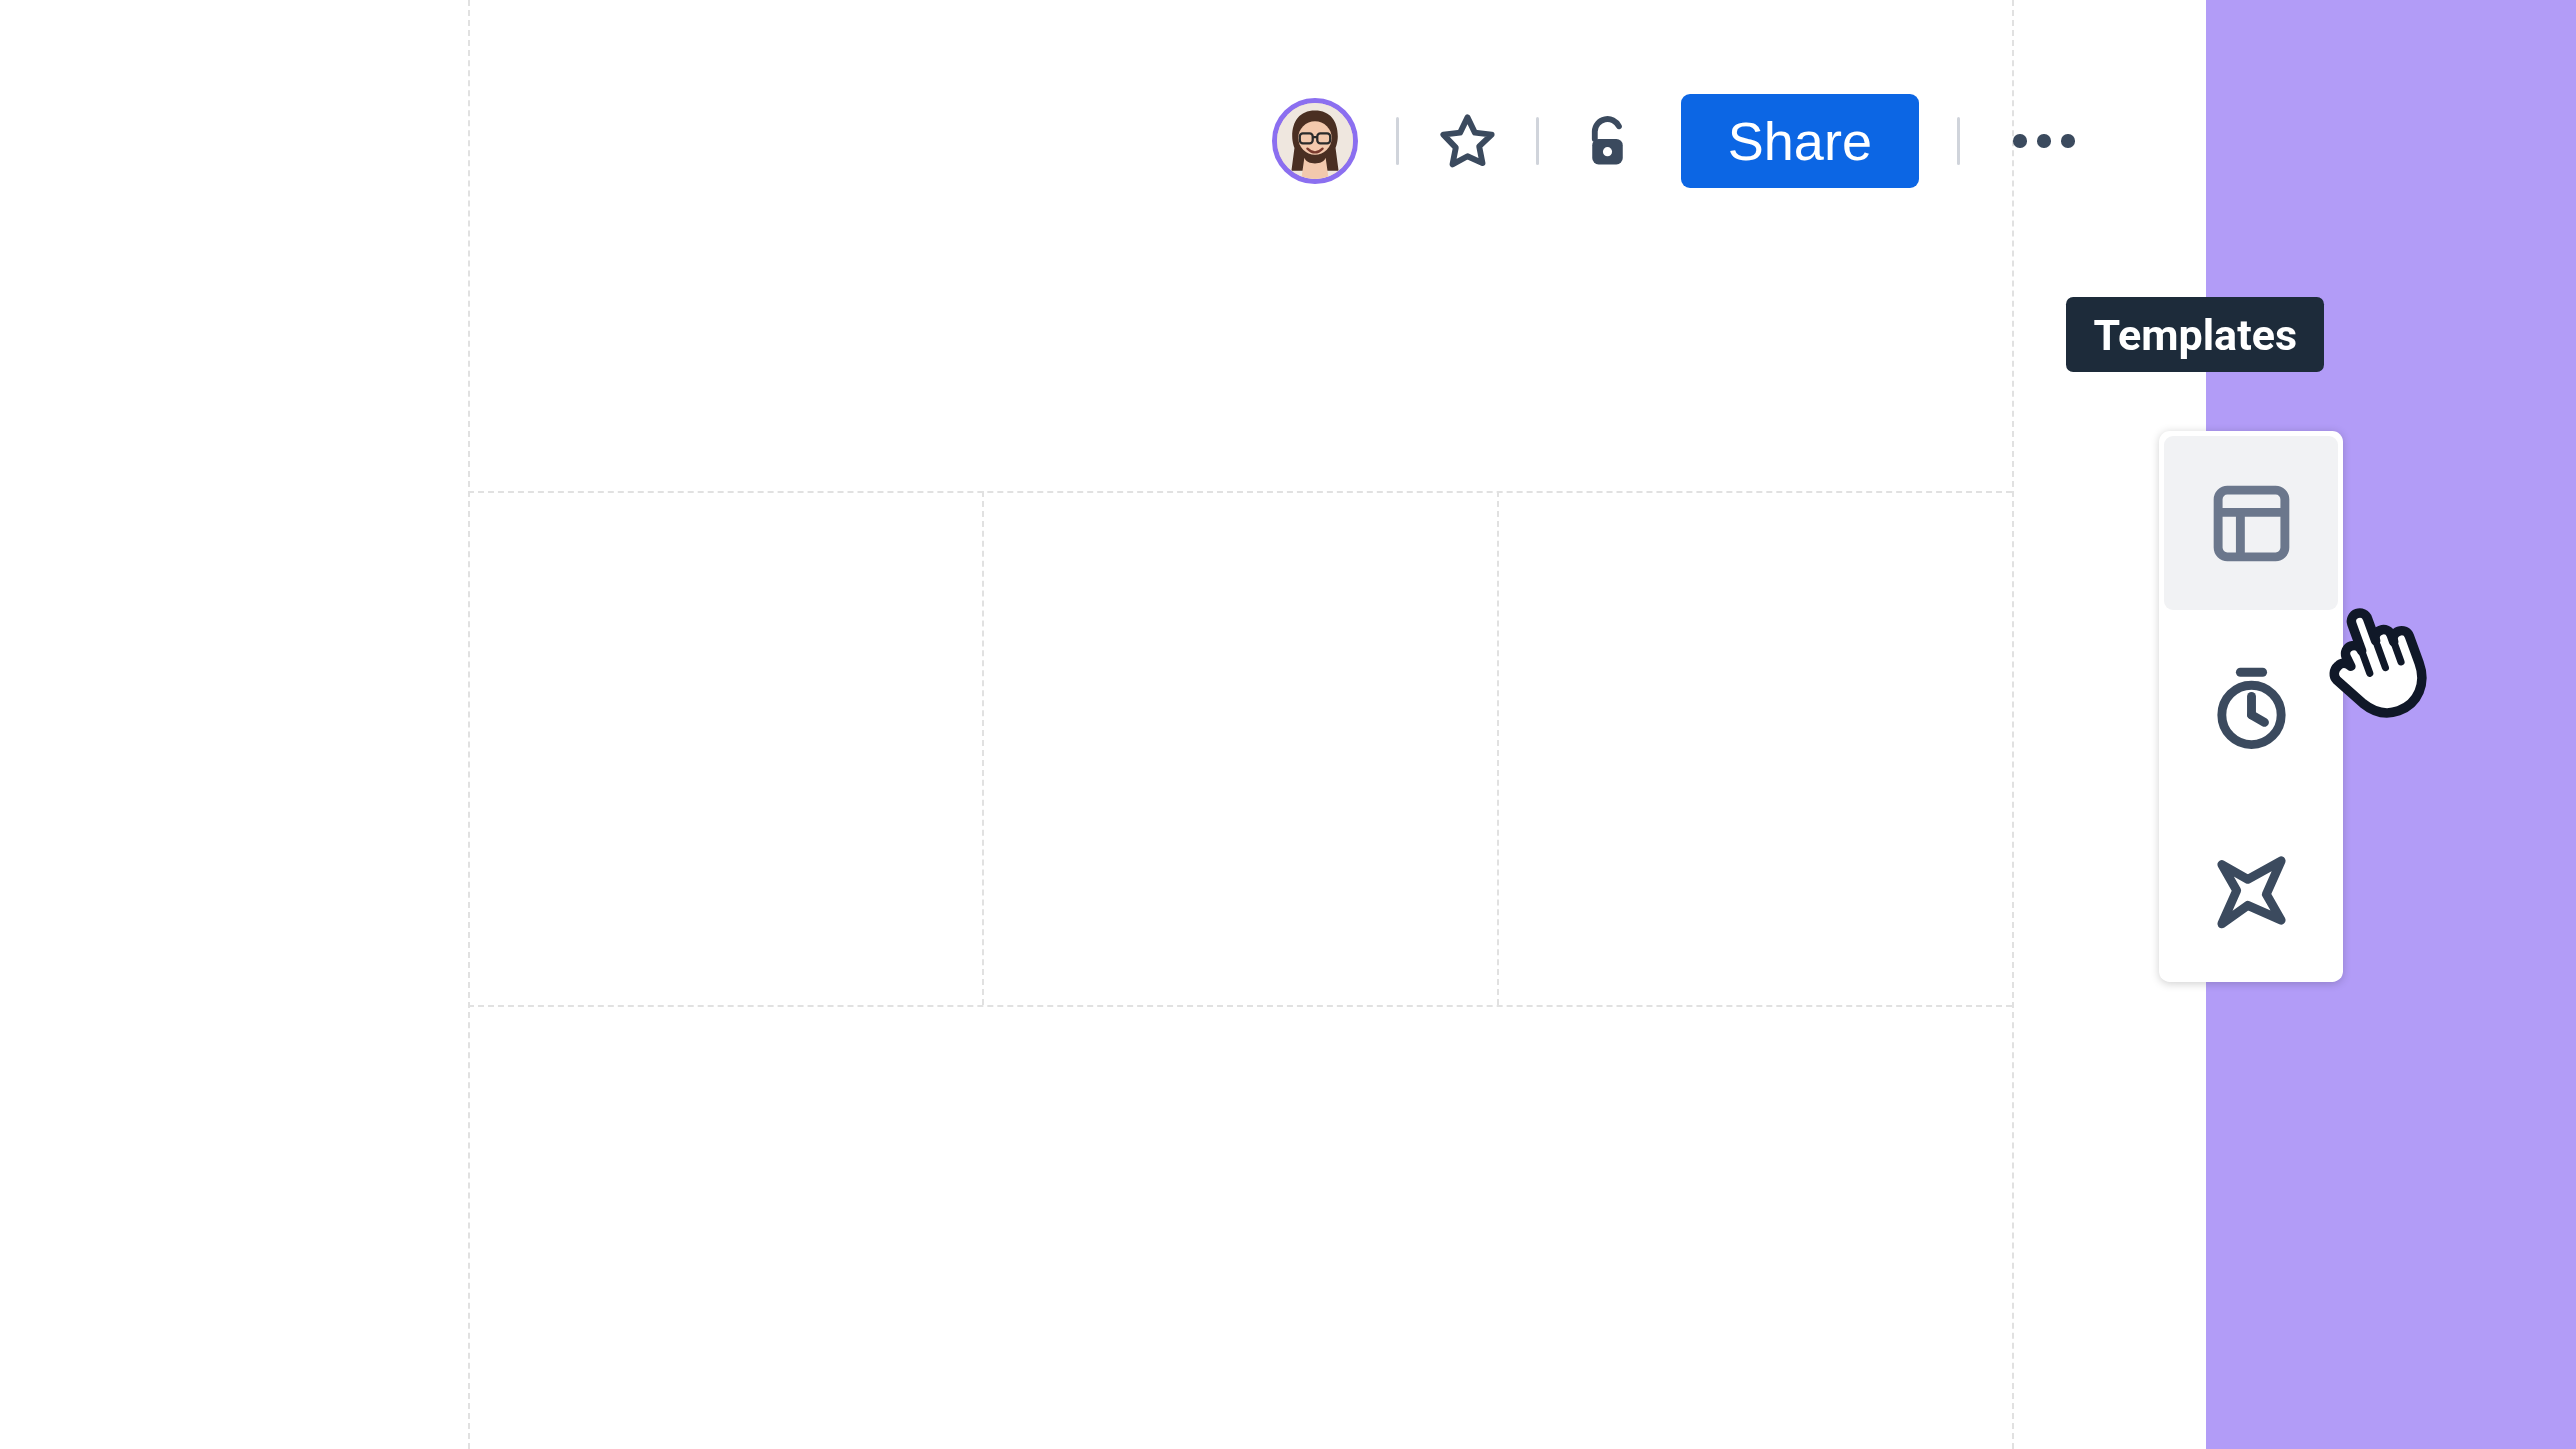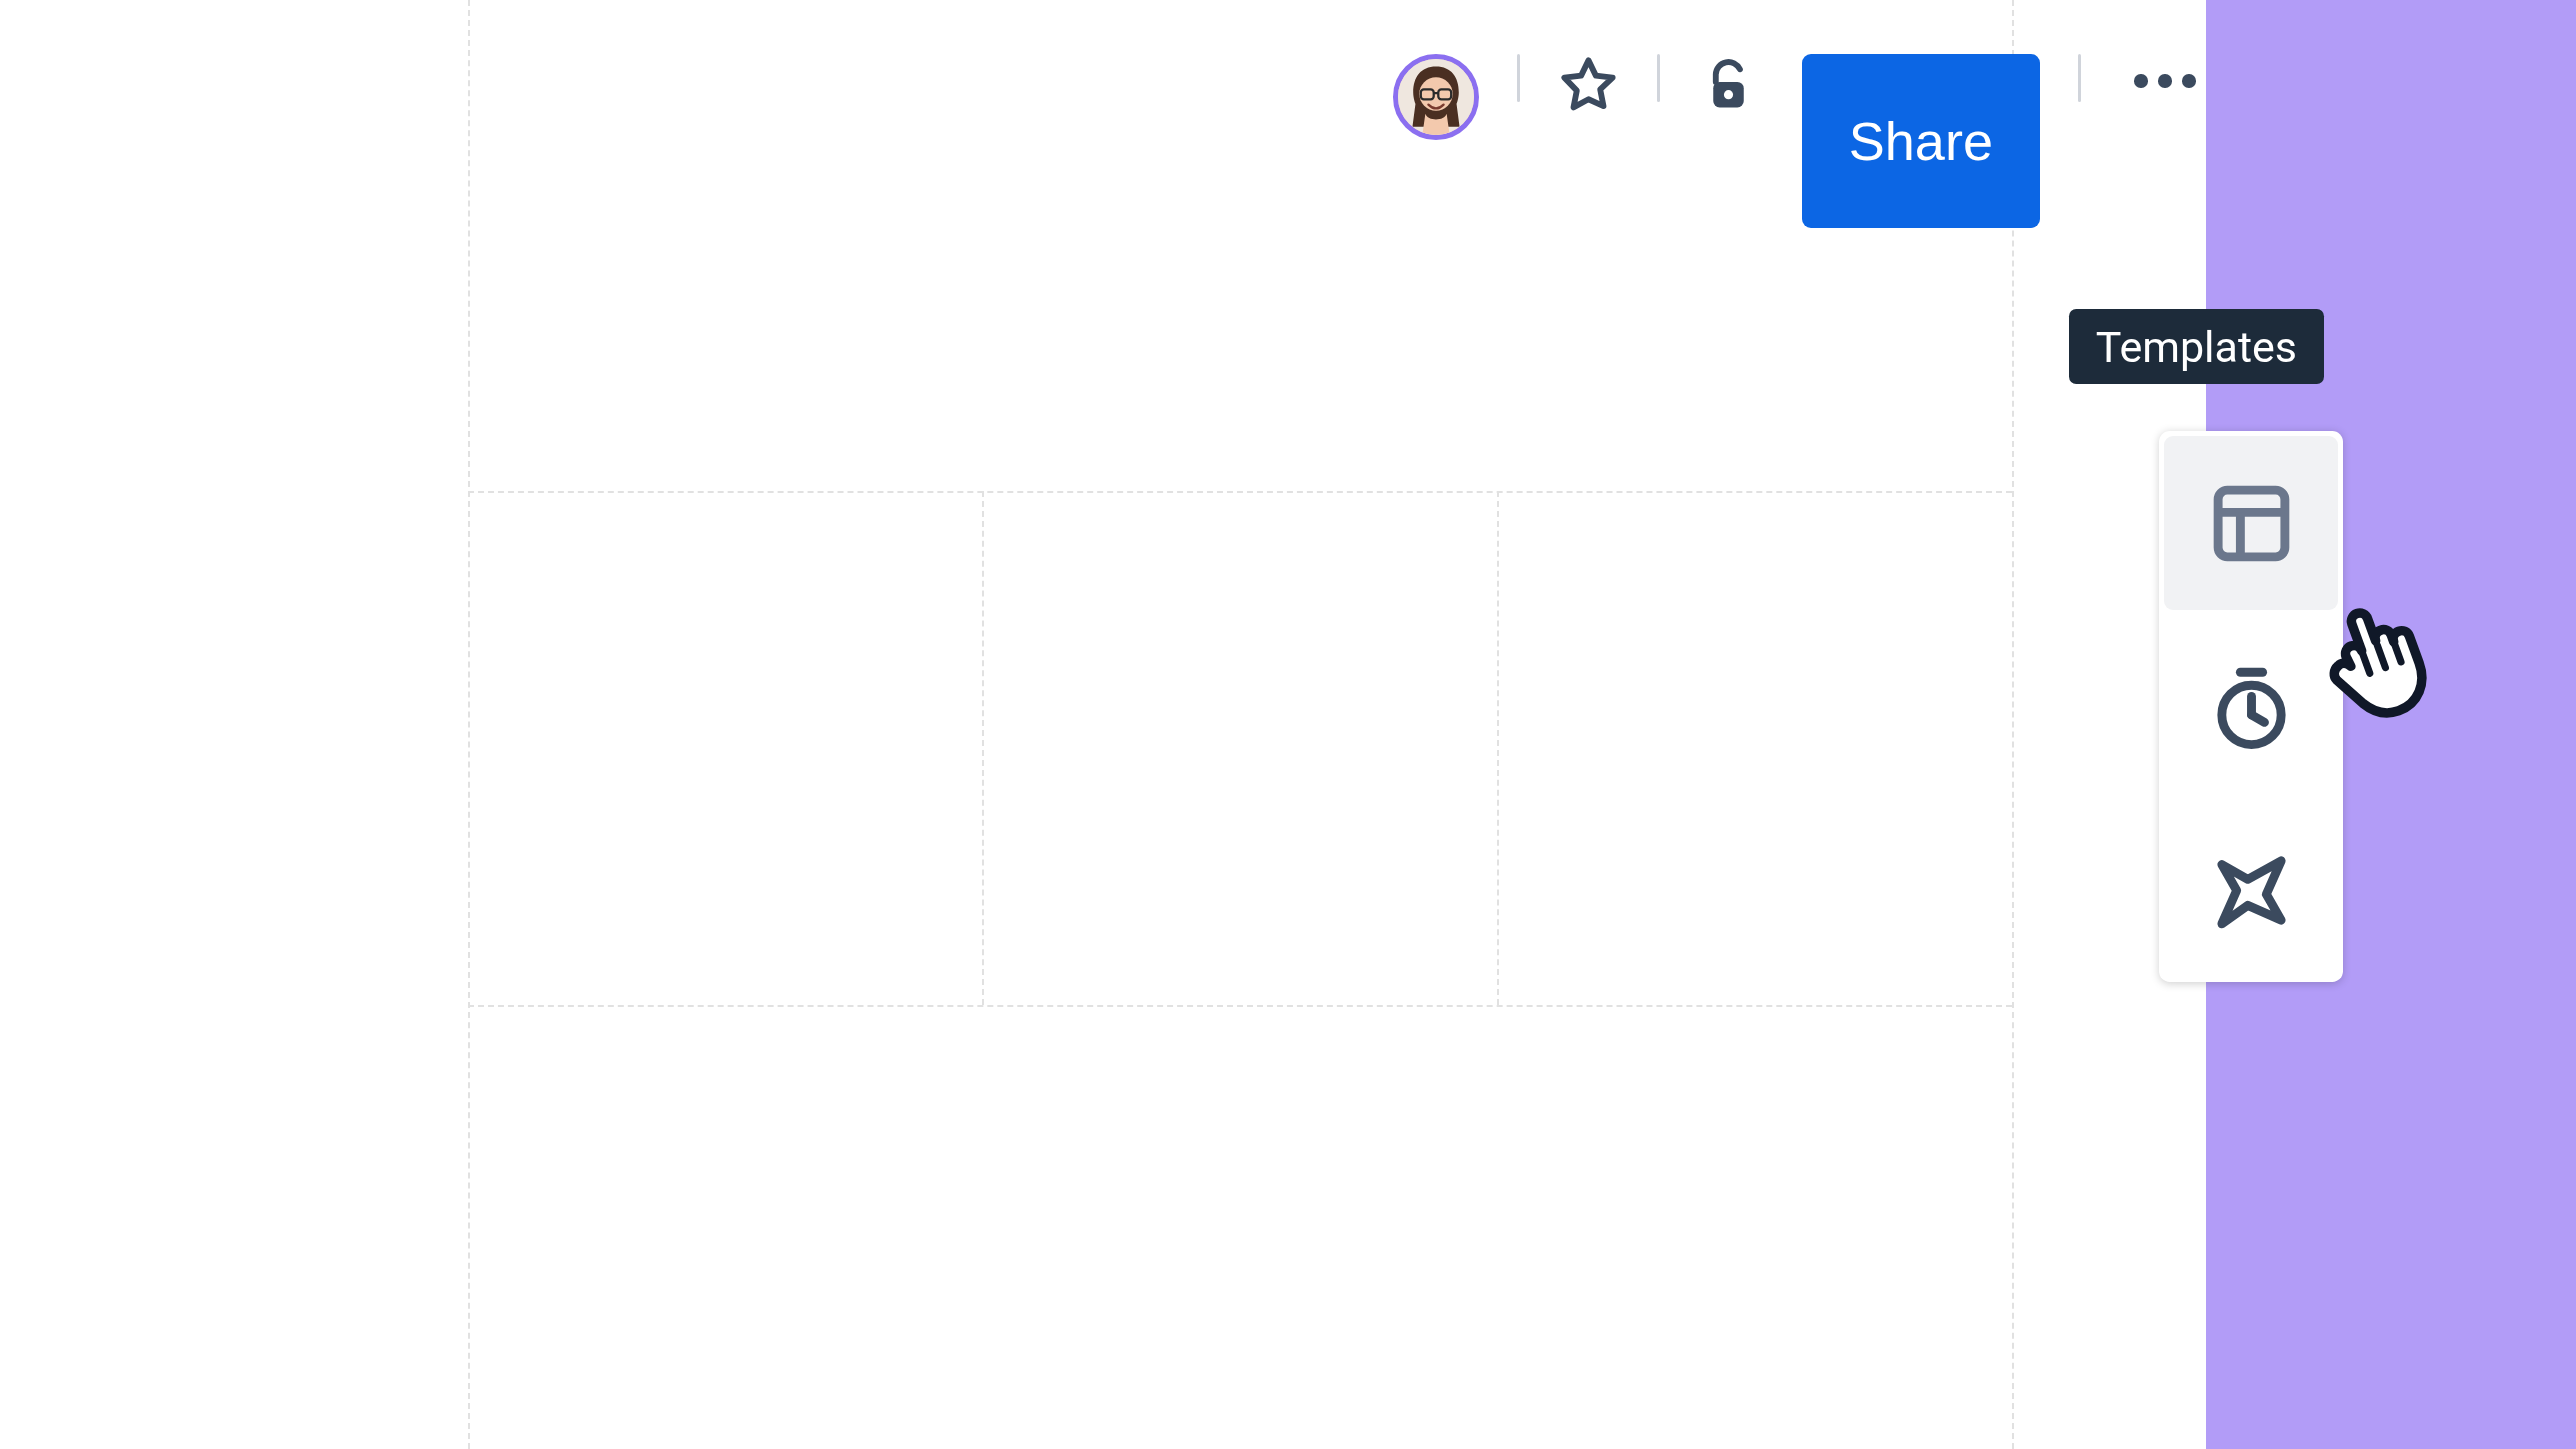--- a/index.html
+++ b/index.html
@@ -57,22 +57,24 @@
   }
 
   
   .toolbar{
     position:absolute;
     top:54px;
     left:0;
     width:2206px;
     height:174px;
     display:flex;
+    align-items:center;
     justify-content:flex-end;
     gap:0;
+    padding-right:121px;
   }
   .avatar{
     width:86px;height:86px;border-radius:50%;
     border:5.4px solid #8b6ff0;
     overflow:hidden;
     flex:0 0 auto;
     background:#ecd4c8;
     position:relative;
   }
   .avatar svg{width:100%;height:100%;display:block;}
@@ -109,26 +111,26 @@
   }
   .more-dots span{
     width:13.4px;height:13.4px;border-radius:50%;
     background:var(--icon-col);
     display:block;
   }
 
   
   .tooltip{
     position:absolute;
-    top:309px;
+    top:297px;
     right:252px;
     background:#1d2b3a;
     color:#fff;
     font-size:43px;
-    font-weight:400;
+    font-weight:700;
     padding:12.5px 27px;
     border-radius:7.2px;
     white-space:nowrap;
   }
 
   
   .float-panel{
     position:absolute;
     top:431px;
     right:233px;

